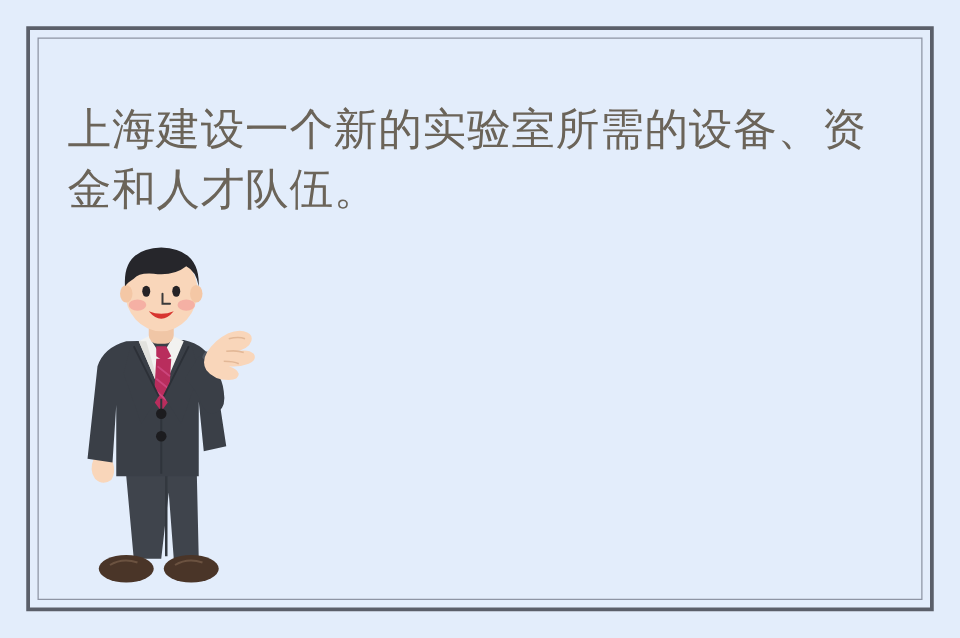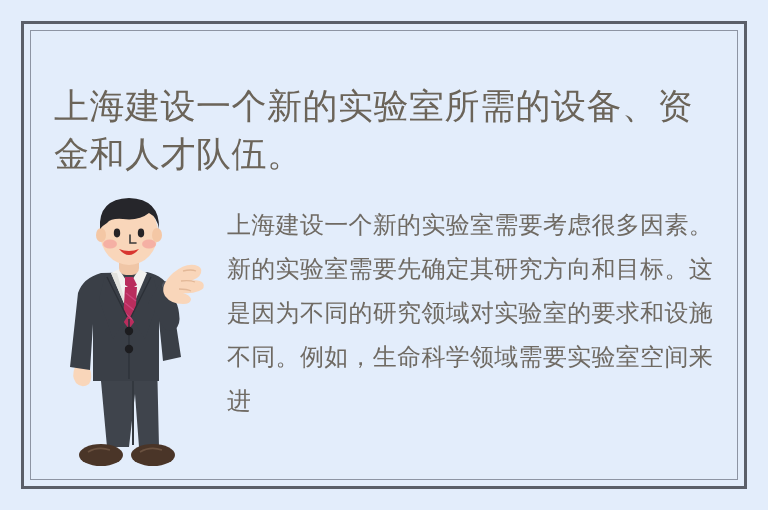--- a/index.html
+++ b/index.html
@@ -26,20 +26,21 @@
   }
   .card-inner {
     position: absolute;
     left: 6px;
     top: 6px;
     right: 6px;
     bottom: 6px;
     box-sizing: border-box;
     border: 1px solid #8d94a3;
     background: #e3edfb;
+    font-family: Liberation Mono, monospace;
   }
 
   .title {
     position: absolute;
     left: 23px;
     top: 28px;
     width: 660px;
     color: #6b6459;
     font-size: 35px;
     line-height: 48px;
@@ -180,17 +181,16 @@
 
           <path d="M75 46 L75 54 L81 54" stroke="#3a3a3a" stroke-width="1.6" fill="none" stroke-linecap="round"></path>
 
           <ellipse cx="55" cy="55" rx="7" ry="4.5" fill="#f4a9a0" opacity="0.85"></ellipse>
           <ellipse cx="94" cy="55" rx="7" ry="4.5" fill="#f4a9a0" opacity="0.85"></ellipse>
 
           <path d="M64 60 q10 12 20 0 q-10 4 -20 0 Z" fill="#d8352f"></path>
         </svg>
       </div>
 
-      <div class="body-text">上海建设一个新的实验室需要考虑很多因素。 新的实验室需要先确定其研究方向和目标。这是因为不同的研究领域对实验室的要求和设施不同。例如，生命科学领域需要实验室空间来进</div>
 
     </div>
   </div>
 </div>
 
 </body></html>

